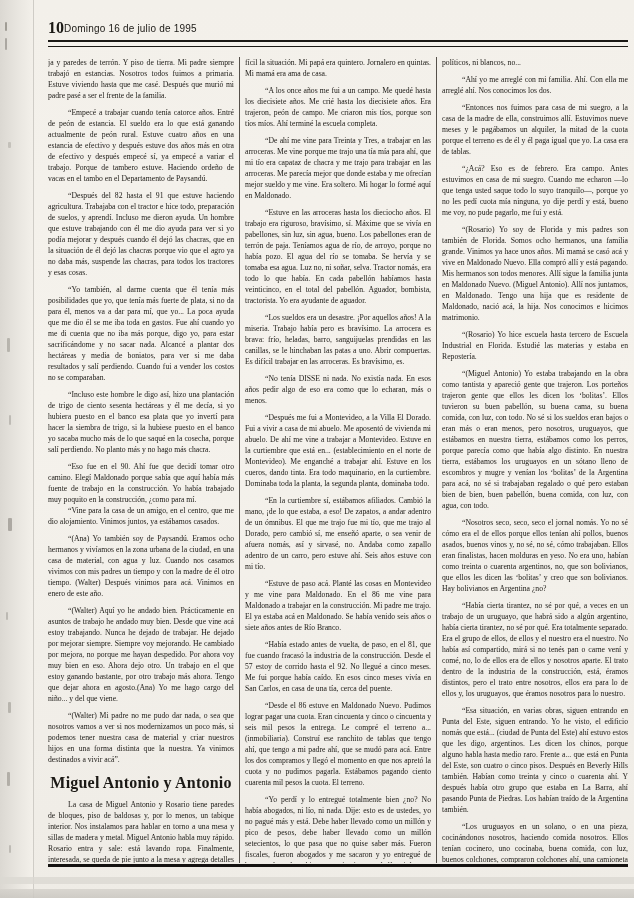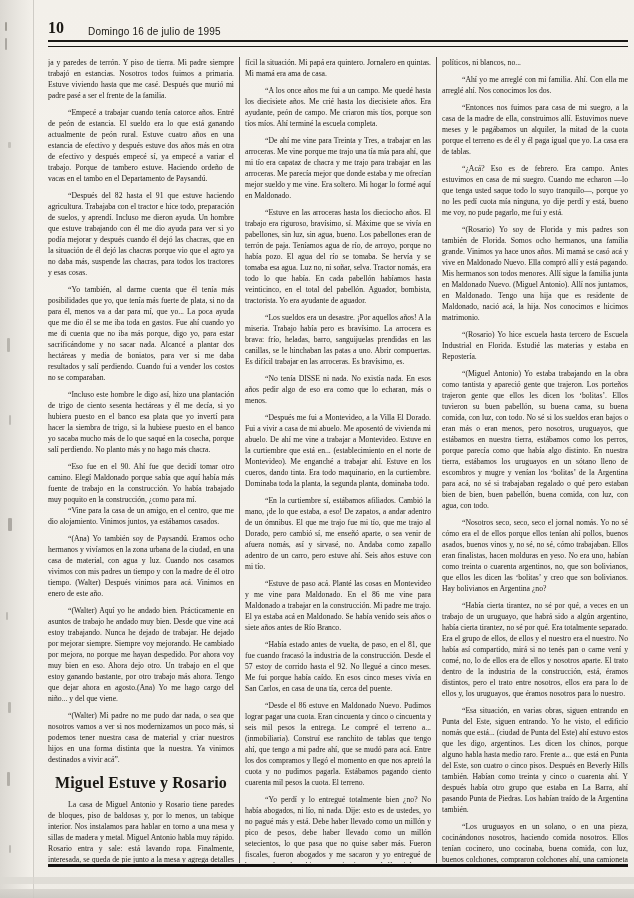--- a/index.html
+++ b/index.html
@@ -19,21 +19,21 @@
   .m4{left:7px;top:338px;width:3px;height:14px;opacity:.35;}
   .m5{left:9px;top:415px;width:2px;height:10px;opacity:.3;}
   .m6{left:8px;top:518px;width:4px;height:13px;opacity:.45;}
   .m7{left:6px;top:612px;width:2px;height:8px;opacity:.3;}
   .m8{left:8px;top:702px;width:3px;height:11px;opacity:.35;}
   .m9{left:7px;top:772px;width:3px;height:14px;opacity:.4;}
   .m10{left:9px;top:845px;width:2px;height:8px;opacity:.3;}
 
   
   .masthead{position:absolute;left:48px;top:19px;width:580px;}
-  .masthead-line{display:flex;align-items:flex-end;gap:24px;}
+  .masthead-line{display:flex;align-items:center;gap:0;}
   .pagenum{font-size:16px;font-weight:bold;font-family:"Liberation Serif",serif;}
   .date{font-size:10px;font-weight:normal;font-family:"Liberation Sans","DejaVu Sans",sans-serif;letter-spacing:.2px;}
   .masthead-rule{margin-top:3px;height:4px;border-top:2.5px solid #1a1814;border-bottom:1px solid #1a1814;}
 
   
   .cols{position:absolute;left:48px;top:57px;width:580px;height:806px;display:flex;overflow:hidden;}
   .col{width:186px;overflow:hidden;}
   .vrule{width:1px;flex:none;background:#55504a;margin:0 5px;}
   .para{margin:0 0 6px 0;font-size:7.7px;line-height:11px;text-align:justify;text-indent:20px;}
   .para.cont{text-indent:0;}
@@ -76,28 +76,28 @@
         <p class="para cont">ja y paredes de terrón. Y piso de tierra. Mi padre siempre trabajó en estancias. Nosotros todos fuimos a primaria. Estuve viviendo hasta que me casé. Después que murió mi padre pasé a ser el frente de la familia.</p>
         <p class="para">“Empecé a trabajar cuando tenía catorce años. Entré de peón de estancia. El sueldo era lo que está ganando actualmente de peón rural. Estuve cuatro años en una estancia de efectivo y después estuve dos años más en otra de efectivo y después empecé sí, ya empecé a variar el trabajo. Porque de tambero estuve. Haciendo ordeño de vacas en el tambo en el Departamento de Paysandú.</p>
         <p class="para">“Después del 82 hasta el 91 que estuve haciendo agricultura. Trabajaba con el tractor e hice todo, preparación de suelos, y aprendí. Incluso me dieron ayuda. Un hombre que estuve trabajando con él me dio ayuda para ver si yo podía mejorar y después cuando él dejó las chacras, que en la situación de él dejó las chacras porque vio que el agro ya no daba más, suspende las chacras, para todos los tractores y esas cosas.</p>
         <p class="para">“Yo también, al darme cuenta que él tenía más posibilidades que yo, que tenía más fuerte de plata, si no da para él, menos va a dar para mí, que yo...  La poca ayuda que me dio él se me iba toda en gastos. Fue ahí cuando yo me di cuenta que no iba más porque, digo yo, para estar sacrificándome y no sacar nada. Alcancé a plantar dos hectáreas y media de boniatos, para ver si me daba resultados y salí perdiendo. Cuando fui a vender los costos no se comparaban.</p>
         <p class="para">“Incluso este hombre le digo así, hizo una plantación de trigo de ciento sesenta hectáreas y él me decía, si yo hubiera puesto en el banco esa plata que yo invertí para hacer la siembra de trigo, si la hubiese puesto en el banco yo sacaba mucho más de lo que saqué en la cosecha, porque salí perdiendo. No planto más y no hago más chacra.</p>
         <p class="para">“Eso fue en el 90. Ahí fue que decidí tomar otro camino. Elegí Maldonado porque sabía que aquí había más fuente de trabajo en la construcción. Yo había trabajado muy poquito en la construcción, ¿como para mí.</p>
         <p class="para tight">“Vine para la casa de un amigo, en el centro, que me dio alojamiento. Vinimos juntos, ya estábamos casados.</p>
         <p class="para">“(Ana) Yo también soy de Paysandú. Eramos ocho hermanos y vivíamos en la zona urbana de la ciudad, en una casa de material, con agua y luz. Cuando nos casamos vivimos con mis padres un tiempo y con la madre de él otro tiempo. (Walter) Después vinimos para acá. Vinimos en enero de este año.</p>
         <p class="para">“(Walter) Aquí yo he andado bien. Prácticamente en asuntos de trabajo he andado muy bien. Desde que vine acá estoy trabajando. Nunca he dejado de trabajar. He dejado por mejorar siempre. Siempre voy mejorando. He cambiado por mejora, no porque me hayan despedido. Por ahora voy muy bien en eso. Ahora dejo otro. Un trabajo en el que estoy ganando bastante, por otro trabajo más ahora. Tengo que dejar ahora en agosto.(Ana) Yo me hago cargo del niño... y del que viene.</p>
         <p class="para">“(Walter) Mi padre no me pudo dar nada, o sea que nosotros vamos a ver si nos modernizamos un poco más, si podemos tener nuestra casa de material y criar nuestros hijos en una forma distinta que la nuestra. Ya vinimos destinados a vivir acá”.</p>
-        <h2 class="subhead">Miguel Estuve y Rosario</h2>
+        <h2 class="subhead">Miguel Antonio y Antonio</h2>
         <p class="para">La casa de Miguel Antonio y Rosario tiene paredes de bloques, piso de baldosas y, por lo menos, un tabique interior. Nos instalamos para hablar en torno a una mesa y sillas de madera y metal. Miguel Antonio habla muy rápido. Rosario entra y sale: está lavando ropa. Finalmente, interesada, se queda de pie junto a la mesa y agrega detalles al relato.</p>
         <p class="para">“Tengo veintiocho años. Nací en Río Branco en el año 1963. Con dieciocho años me vine para Treinta y Tres. Somos dos hermanos. Estudié hasta sexto de primaria. Viví con mis padres hasta los once años. Ahí me fui a trabajar, porque era di-</p>
       </section>
     <div class="vrule"></div>
     <section class="col">
         <p class="para cont">fícil la situación. Mi papá era quintero. Jornalero en quintas. Mi mamá era ama de casa.</p>
-        <p class="para">“A los once años me fui a un campo. Me quedé hasta los diecisiete años. Me crié hasta los diecisiete años. Era ayudante, peón de campo. Me criaron mis tíos, porque son tíos míos. Ahí terminé la escuela completa.</p>
+        <p class="para">“A los once años me fui a un campo. Me quedé hasta los diecisiete años. Me crié hasta los diecisiete años. Era trajeron, peón de campo. Me criaron mis tíos, porque son tíos míos. Ahí terminé la escuela completa.</p>
         <p class="para">“De ahí me vine para Treinta y Tres, a trabajar en las arroceras. Me vine porque me trajo una tía mía para ahí, que mi tío era capataz de chacra y me trajo para trabajar en las arroceras. Me parecía mejor que donde estaba y me ofrecían mejor sueldo y me vine. Era soltero. Mi hogar lo formé aquí en Maldonado.</p>
         <p class="para">“Estuve en las arroceras hasta los dieciocho años. El trabajo era riguroso, bravísimo, sí. Máxime que se vivía en pabellones, sin luz, sin agua, bueno. Los pabellones eran de terrón de paja. Teníamos agua de río, de arroyo, porque no había pozo. El agua del río se tomaba. Se hervía y se tomaba esa agua. Luz no, ni soñar, selva. Tractor nomás, era todo lo que había. En cada pabellón habíamos hasta veinticinco, en el total del pabellón. Aguador, bombista, tractorista. Yo era ayudante de aguador.</p>
         <p class="para">“Los sueldos era un desastre. ¡Por aquellos años! A la miseria. Trabajo había pero es bravísimo. La arrocera es brava: frío, heladas, barro, sanguijuelas prendidas en las canillas, se le hinchaban las patas a uno. Abrir compuertas. Es difícil trabajar en las arroceras. Es bravísimo, es.</p>
         <p class="para">“No tenía DISSE ni nada. No existía nada. En esos años pedir algo de eso era como que lo echaran, más o menos.</p>
         <p class="para">“Después me fui a Montevideo, a la Villa El Dorado. Fui a vivir a casa de mi abuelo. Me aposentó de vivienda mi abuelo. De ahí me vine a trabajar a Montevideo. Estuve en la  curtiembre que está en... (establecimiento en el norte de Montevideo). Me enganché a trabajar ahí. Estuve en los cueros, dando tinta. Era todo maquinario, en la curtiembre. Dominaba toda la planta, la segunda planta, dominaba todo.</p>
         <p class="para">“En la curtiembre sí, estábamos afiliados. Cambió la mano, ¡de lo que estaba, a eso! De zapatos, a andar adentro de un ómnibus. El que me trajo fue mi tío, que me trajo al Dorado, pero cambió sí, me enseñó aparte, o sea venir de afuera nomás, así y sirvasé, no. Andaba como zapallo adentro de un carro, pero estuve ahí. Seis años estuve con mi tío.</p>
         <p class="para">“Estuve de paso acá. Planté las cosas en Montevideo y me vine para Maldonado. En el 86 me vine para Maldonado a trabajar en la construcción. Mi padre me trajo. El ya estaba acá en Maldonado. Se había venido seis años o siete años antes de Río Branco.</p>
         <p class="para">“Había estado antes de vuelta, de paso, en el 81, que fue cuando fracasó la industria de la construcción. Desde el 57 estoy de corrido hasta el 92. No llegué a cinco meses. Me fui porque había caído. En esos cinco meses vivía en San Carlos, en casa de una tía, cerca del puente.</p>
         <p class="para">“Desde el 86 estuve en Maldonado Nuevo. Pudimos lograr pagar una cuota. Eran cincuenta y cinco  o cincuenta y seis mil pesos la entrega. Le compré el terreno a... (inmobiliaria). Construí ese ranchito de tablas que tengo ahí, que tengo a mi padre ahí, que se mudó para acá. Entre los dos compramos y llegó el momento en que nos apretó la cuota y no pudimos pagarla. Estábamos pagando ciento cuarenta mil pesos la cuota. El terreno.</p>
         <p class="para">“Yo perdí y lo entregué totalmente bien ¿no? No había abogados, ni lío, ni nada. Dije: esto es de ustedes, yo no pagué más y está. Debe haber llevado como un millón y pico de pesos, debe haber llevado como un millón setecientos, lo que pasa que no quise saber más. Fueron fiscales, fueron abogados y me sacaron y yo entregué de buena voluntad, no hice contrario ninguna, de lío, ni de</p>

